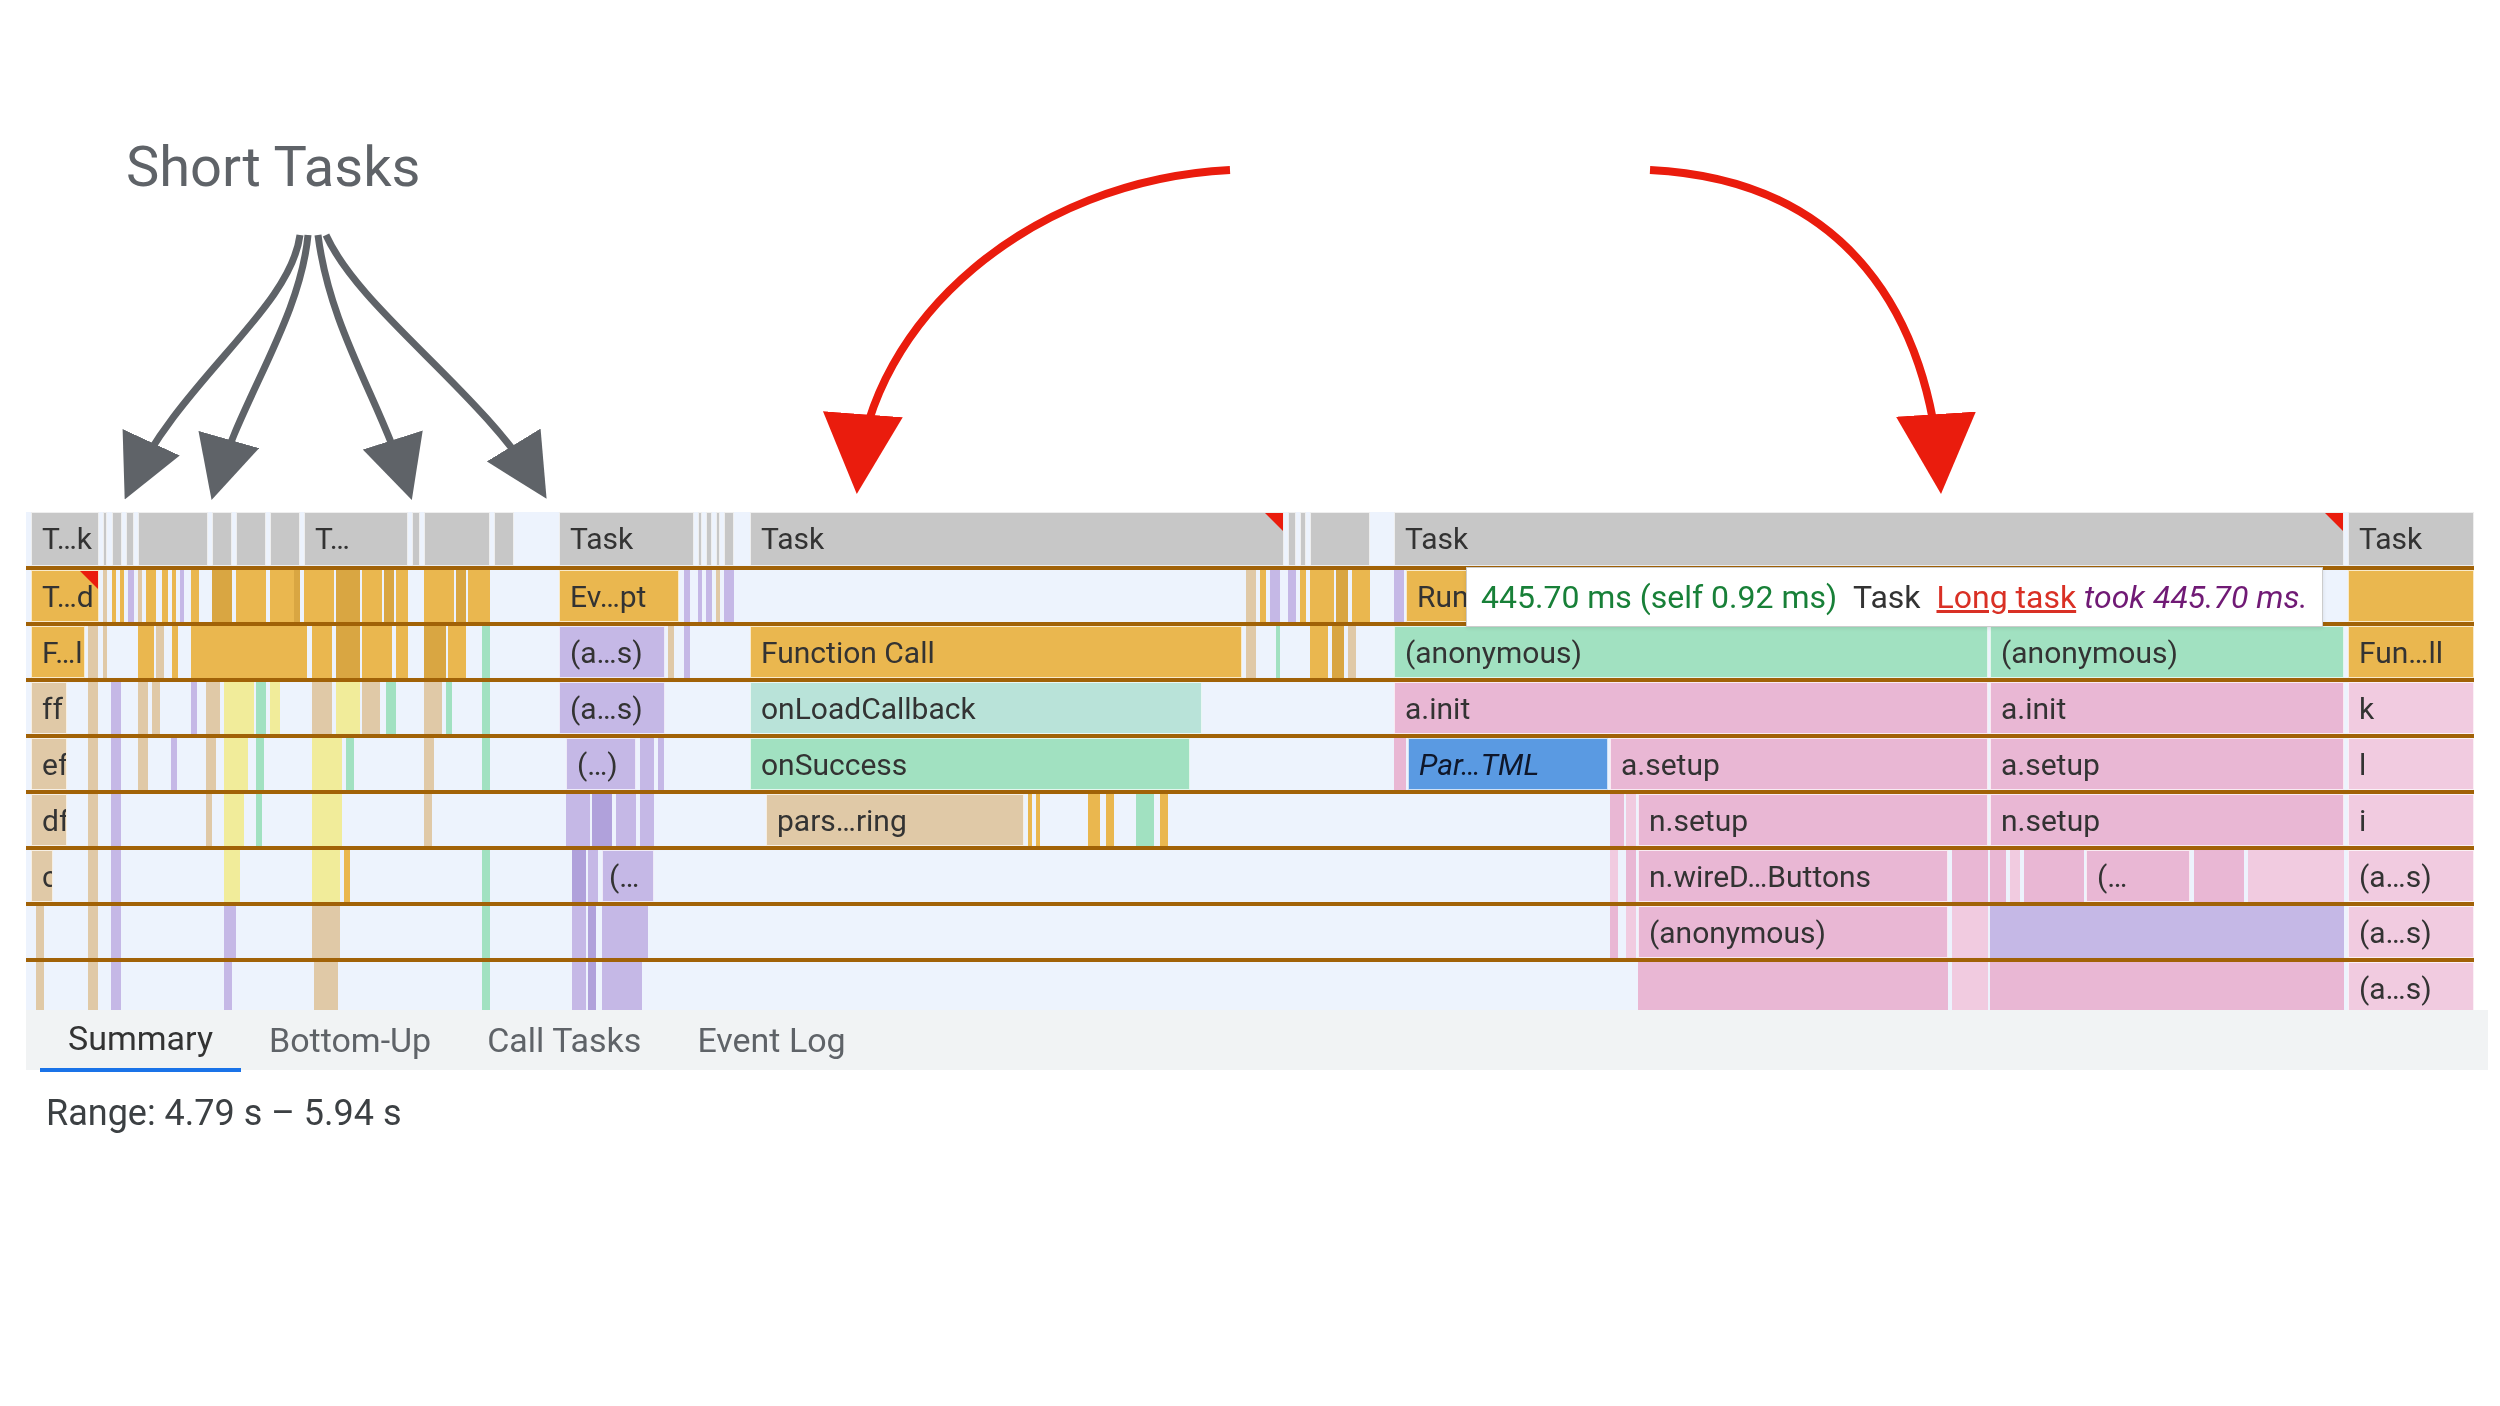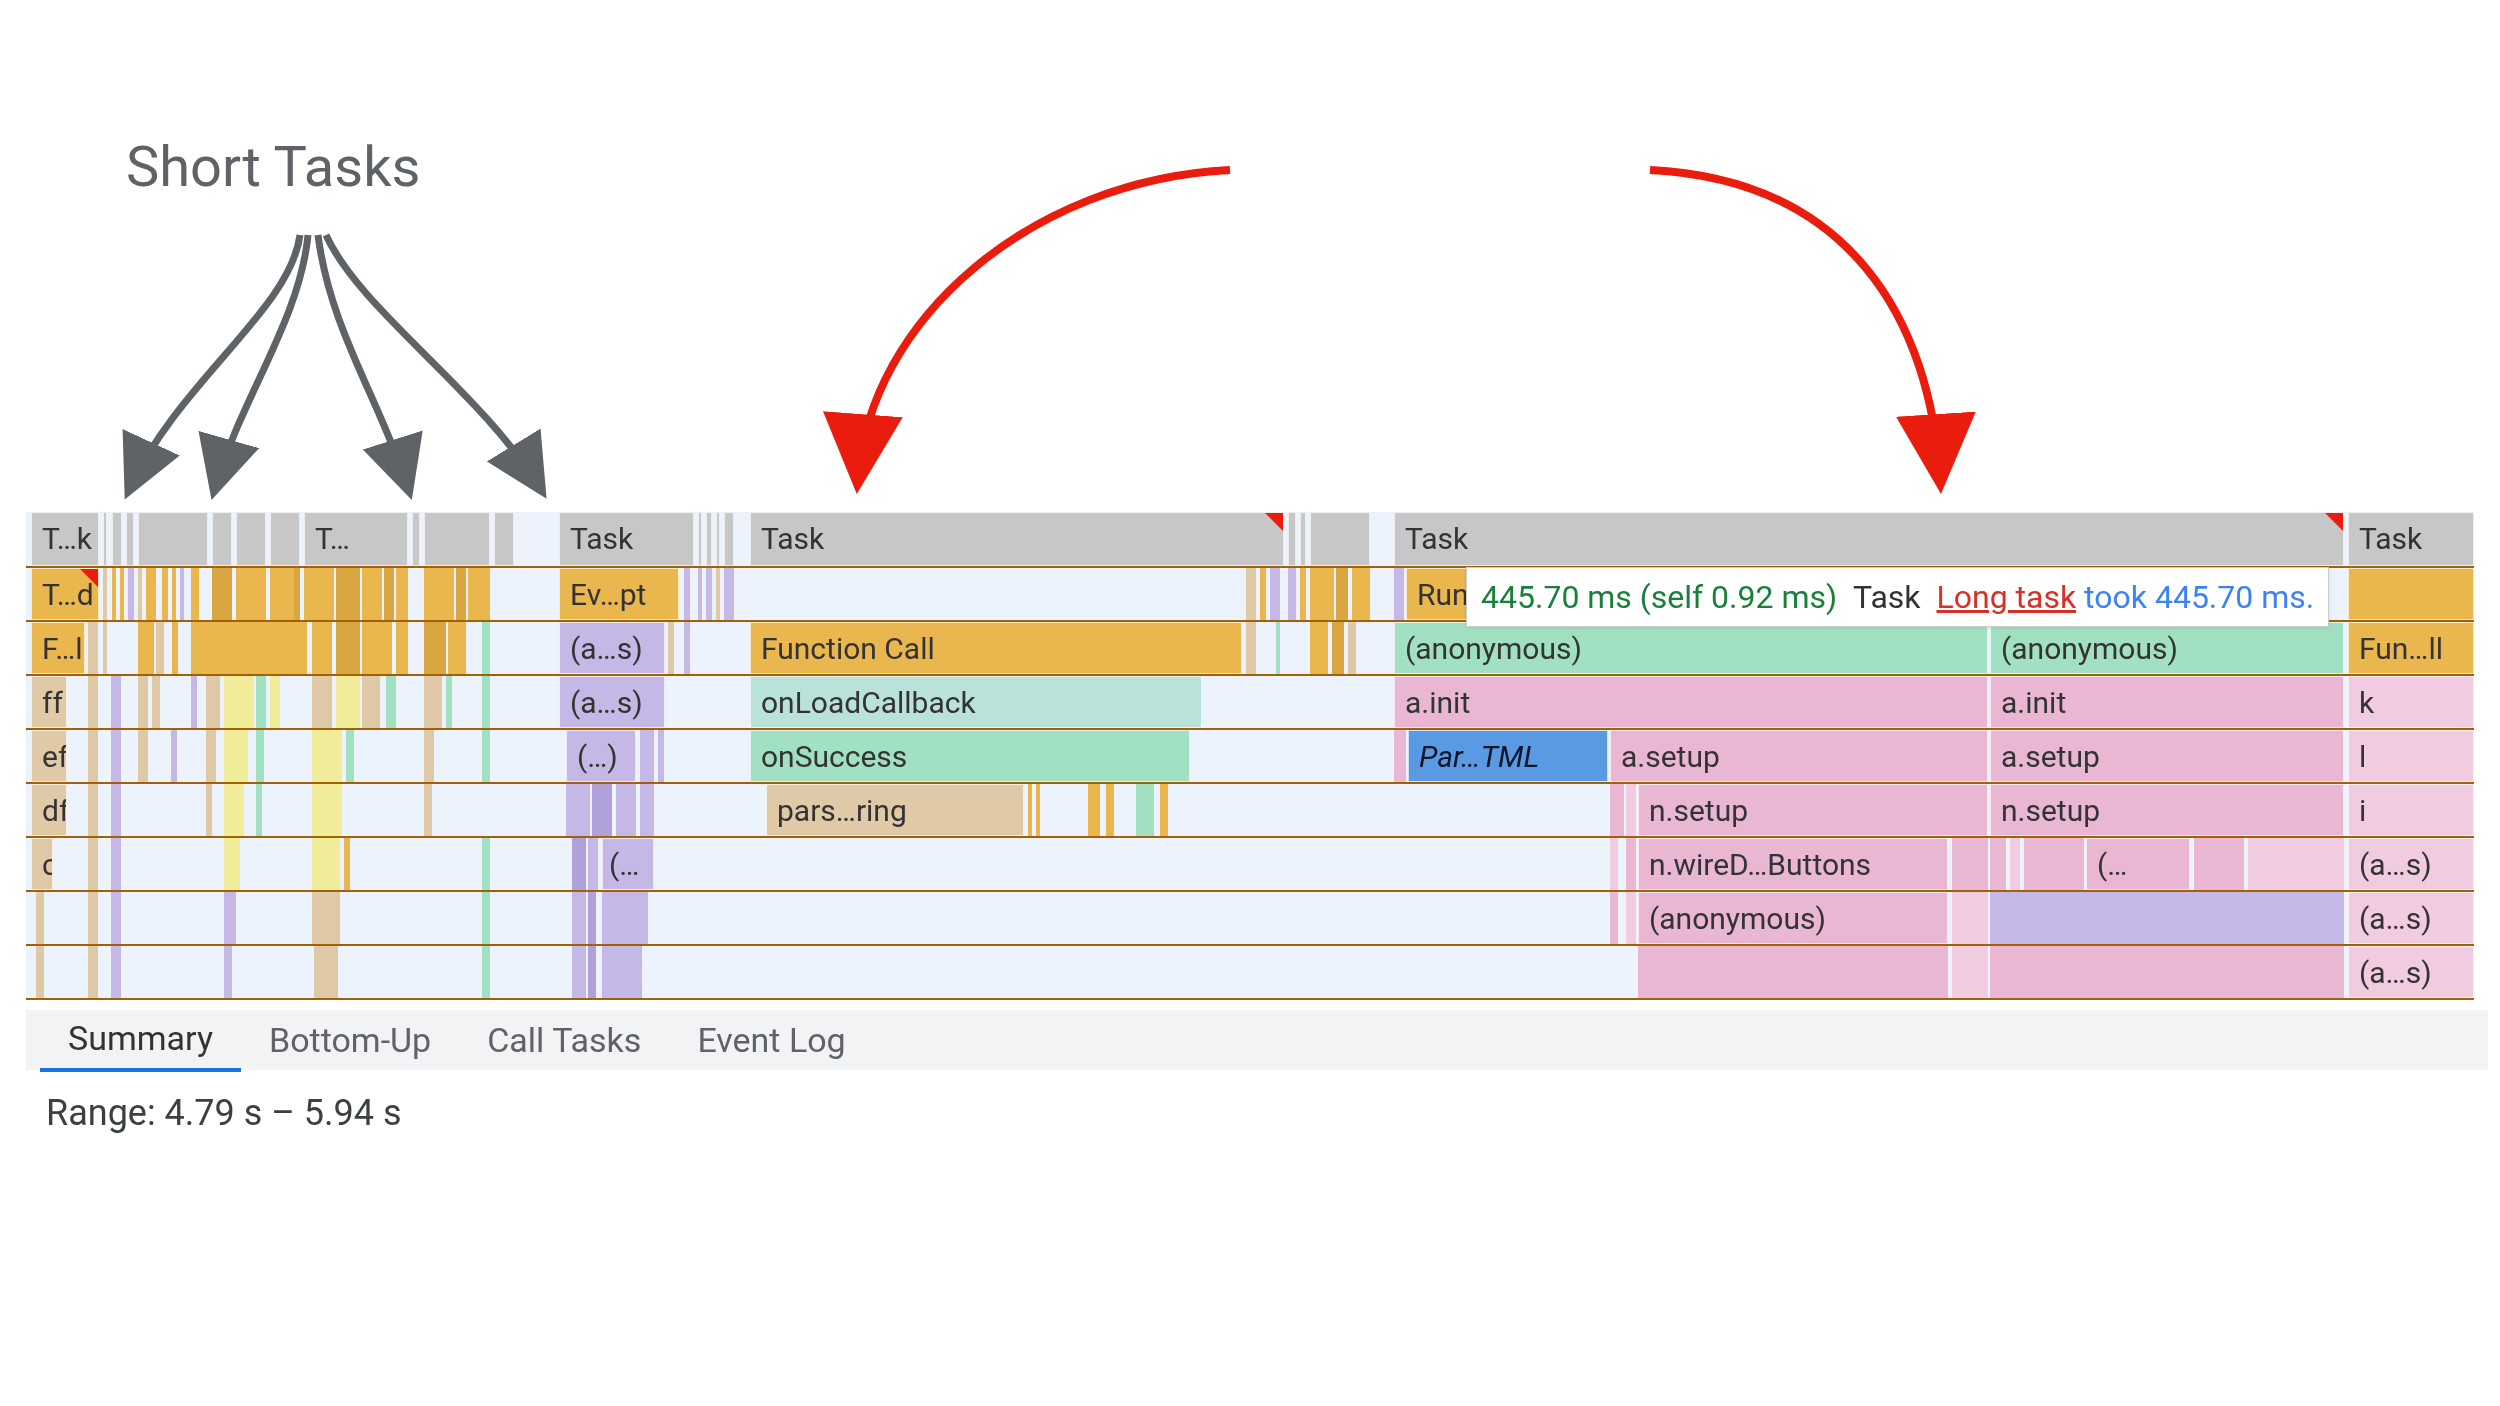--- a/index.html
+++ b/index.html
@@ -43,21 +43,21 @@
     left: 26px;
     width: 2448px;
     height: 480px;
     background: #f5f5f5;
   }
 
   .track {
     position: relative;
     background: #edf3fd;
     height: 52px;
-    border-bottom: 2px solid #a16207;
+    border-bottom: 4px solid #a16207;
   }
   .track0 { height: 54px; }
 
   .seg {
     position: absolute;
     top: 0;
     height: 100%;
     box-sizing: border-box;
     font-size: 30px;
     color: #333;
@@ -114,21 +114,21 @@
     padding: 10px 14px;
     font-size: 32px;
     white-space: nowrap;
     color: #333;
     z-index: 50;
     box-shadow: 0 1px 4px rgba(0,0,0,0.1);
   }
   .tooltip .t-time { color: #188038; }
   .tooltip .t-task { color: #333; margin: 0 8px; }
   .tooltip .t-link { color: #d93025; text-decoration: underline; }
-  .tooltip .t-took { color: #3b82f6; }
+  .tooltip .t-took { color: #701a75; font-style: italic; }
 
   .tabbar {
     position: absolute;
     top: 997px;
     left: 26px;
     width: 2448px;
     height: 60px;
     background: #f1f3f4;
     display: flex;
     align-items: center;

